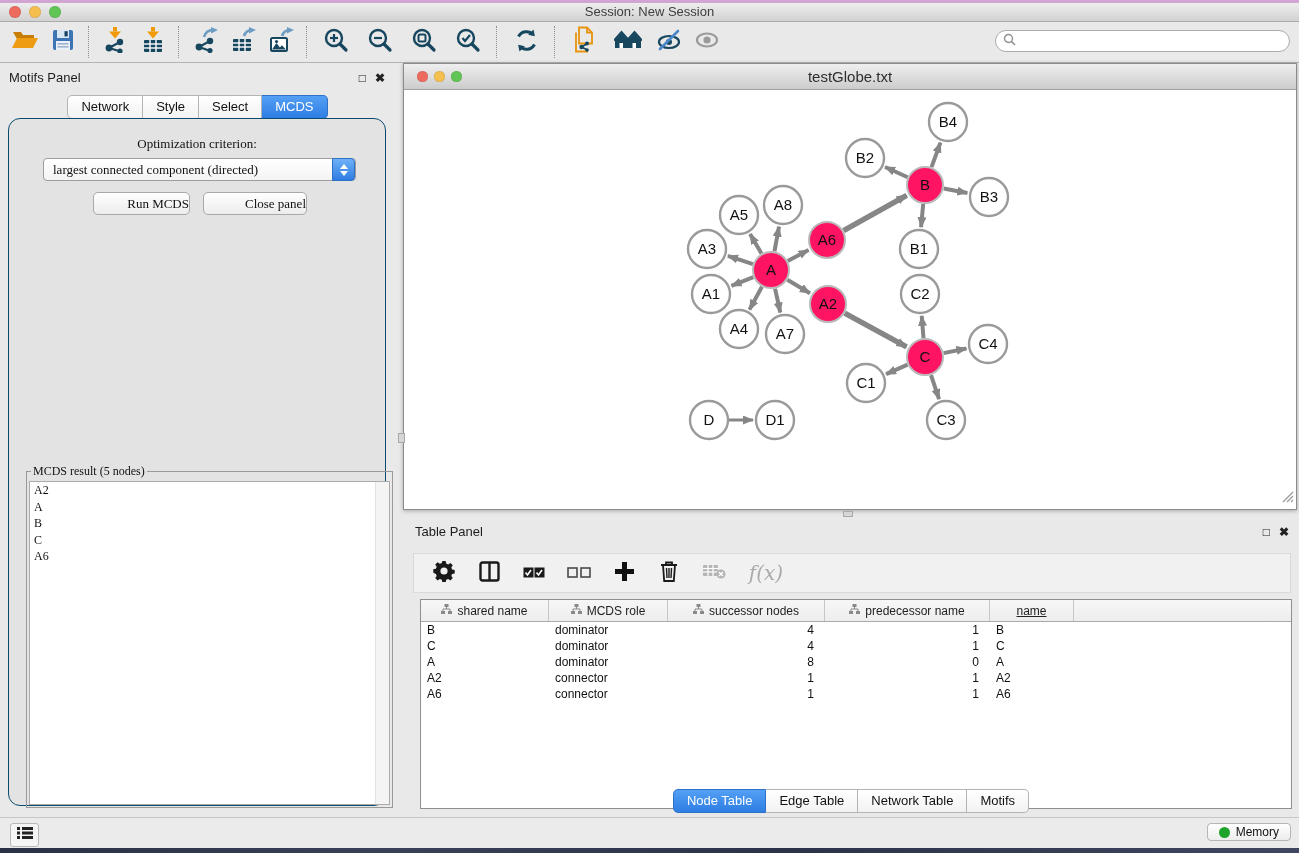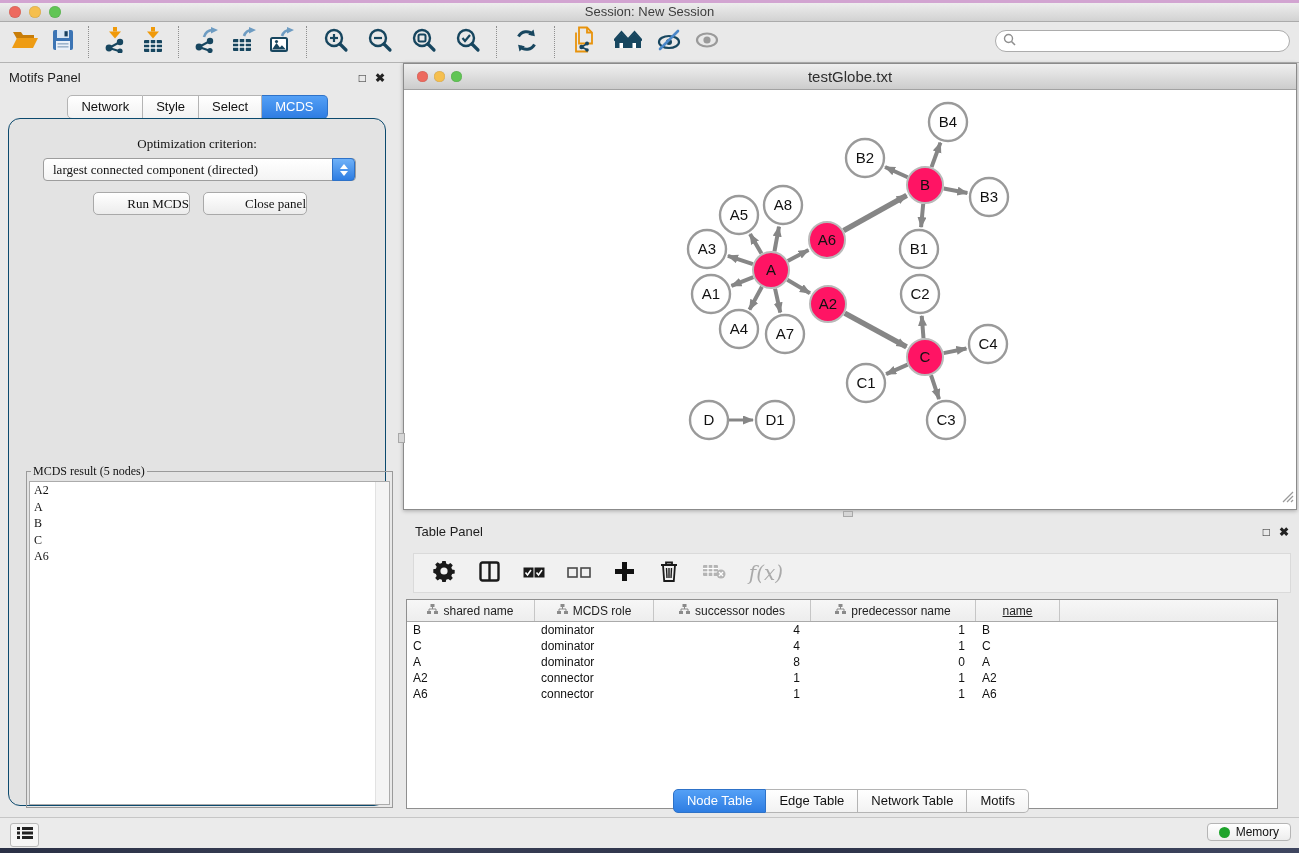--- a/index.html
+++ b/index.html
@@ -69,21 +69,21 @@
     color:#2e2e2e;line-height:25px;}
   .nw-canvas{position:absolute;left:0;top:26px;right:0;bottom:0;background:#fff;}
   .resize-grip{position:absolute;right:2px;bottom:2px;}
   .splitter-handle{position:absolute;background:#d6d6d6;border:1px solid #a8a8a8;box-sizing:border-box;}
   
   .tp-header{position:absolute;left:403px;top:520px;right:0;height:24px;}
   .tp-toolbar{position:absolute;left:413px;top:553px;width:878px;height:40px;background:#f1f1f1;
     border:1px solid #dadada;box-sizing:border-box;display:flex;align-items:center;gap:19px;padding-left:17px;}
   .tp-tool{display:flex;align-items:center;justify-content:center;width:26px;height:28px;}
   .fx{font-family:"DejaVu Serif",serif;font-style:italic;font-size:20px;color:#aaa;}
-  .tp-table{position:absolute;left:406px;top:599px;width:872px;height:210px;background:#fff;
+  .tp-table{position:absolute;left:420px;top:599px;width:872px;height:210px;background:#fff;
     border:1px solid #8f8f8f;box-sizing:border-box;overflow:hidden;font-size:12px;}
   .tr-head{display:flex;height:21px;background:linear-gradient(#f7f7f7,#ededed);border-bottom:1px solid #aaa;}
   .th{display:flex;align-items:center;justify-content:center;gap:5px;border-right:1px solid #c6c6c6;
     box-sizing:border-box;color:#222;}
   .th .lbl{font-size:12px;}
   .tr{display:flex;height:16px;align-items:center;}
   .td{box-sizing:border-box;color:#111;white-space:nowrap;}
   .td.left{padding-left:6px;text-align:left;}
   .td.right{padding-right:11px;text-align:right;}
   .tp-tabs{position:absolute;left:403px;right:0;top:789px;display:flex;justify-content:center;}

